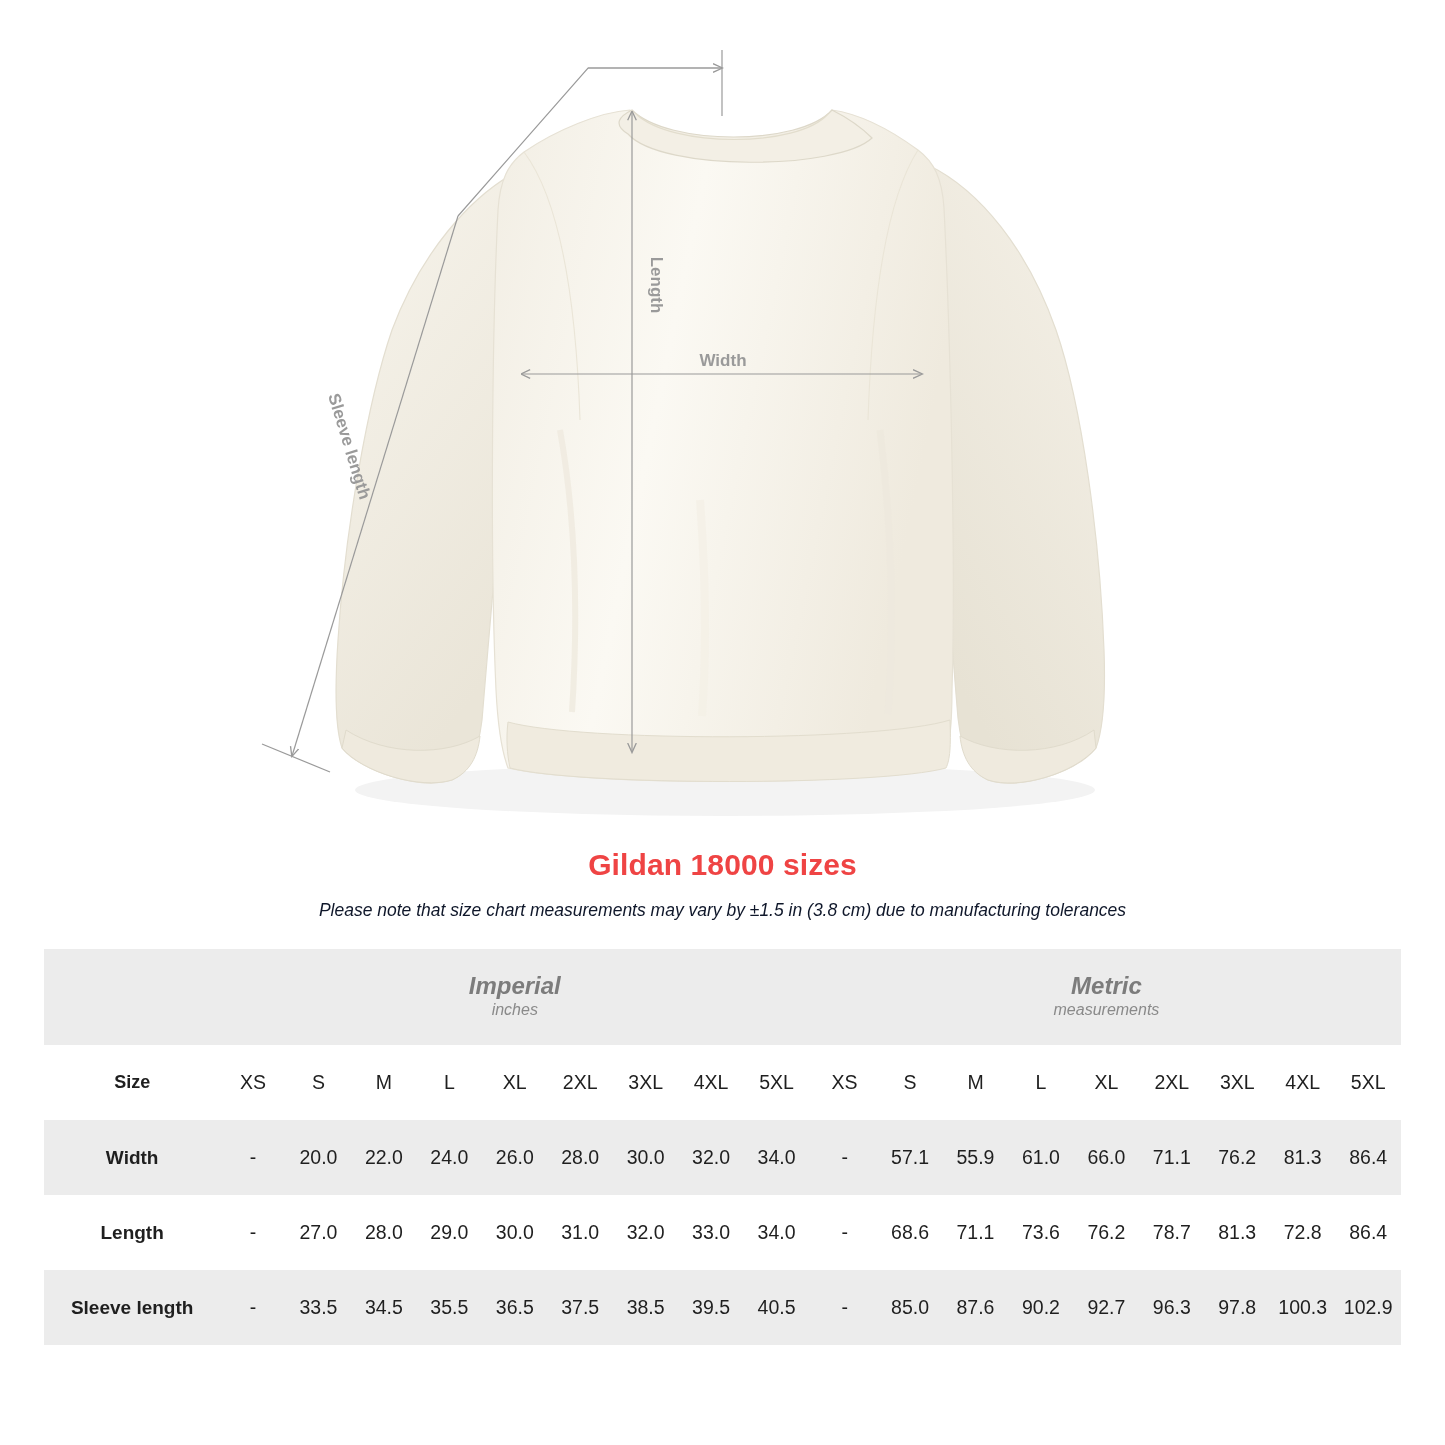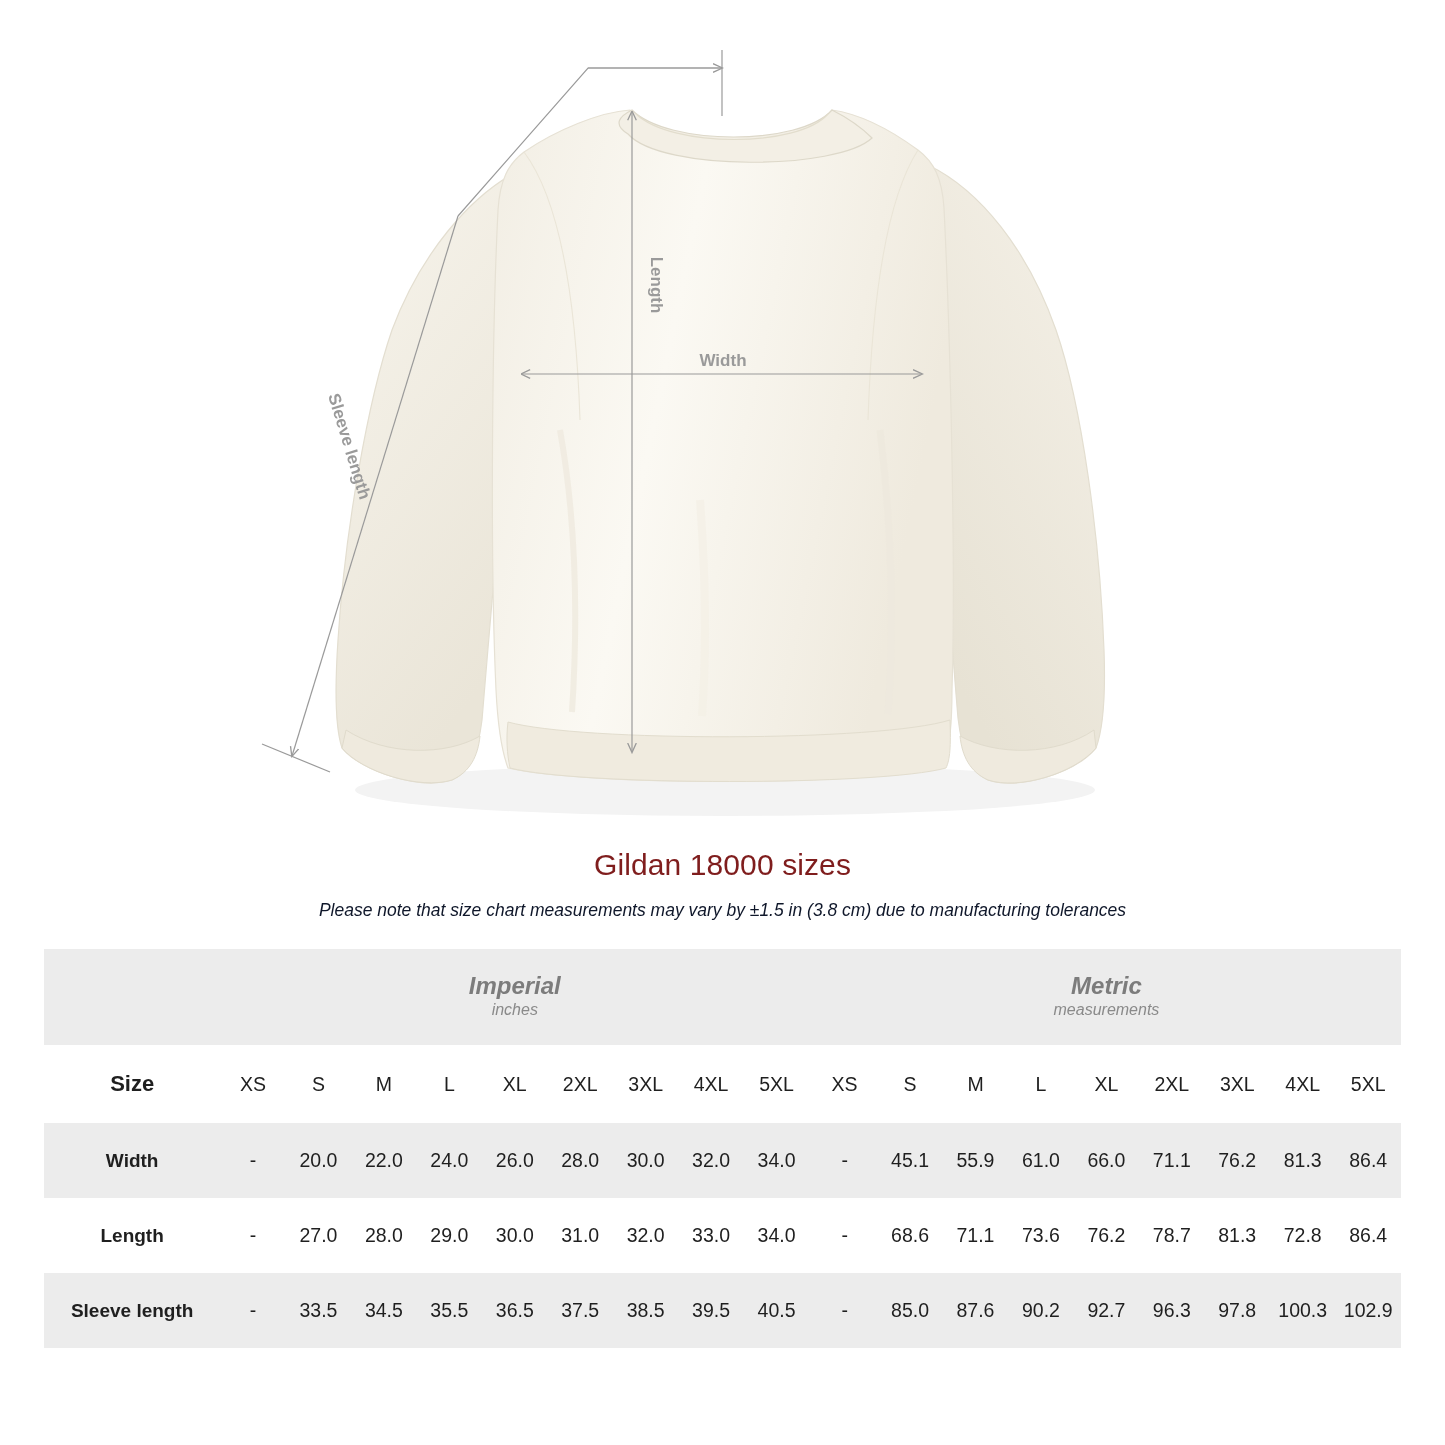--- a/index.html
+++ b/index.html
@@ -33,22 +33,22 @@
     left: 0;
   }
 
   
   .title-block {
     text-align: center;
     margin-top: 8px;
   }
   .chart-title {
     font-size: 30px;
-    font-weight: normal;
-    color: #7f1d1d;
+    font-weight: bold;
+    color: #ef4444;
     letter-spacing: 0.1px;
   }
   .chart-note {
     font-size: 17.5px;
     font-style: italic;
     color: #0f172a;
     margin-top: 18px;
   }
 
   
@@ -87,21 +87,21 @@
   .sys-row td.spacer-cell { background: #ececec; }
 
   
   .head-row td {
     background: #ffffff;
     padding: 26px 0;
     font-size: 19px;
     color: #1f1f1f;
   }
   .head-row td.rowlabel {
-    font-size: 22px;
+    font-size: 18px;
     font-weight: bold;
   }
   .head-row td.sizecell { font-size: 19.5px; }
 
   
   .data-row td {
     padding: 26px 0;
     font-size: 19.5px;
     color: #1f1f1f;
   }
@@ -271,21 +271,21 @@
           <td>20.0</td>
           <td>22.0</td>
           <td>24.0</td>
           <td>26.0</td>
           <td>28.0</td>
           <td>30.0</td>
           <td>32.0</td>
           <td>34.0</td>
           <td class="gapcol"></td>
           <td>-</td>
-          <td>45.1</td>
+          <td>57.1</td>
           <td>55.9</td>
           <td>61.0</td>
           <td>66.0</td>
           <td>71.1</td>
           <td>76.2</td>
           <td>81.3</td>
           <td>86.4</td>
         </tr>
 
         <tr class="data-row row-plain">

